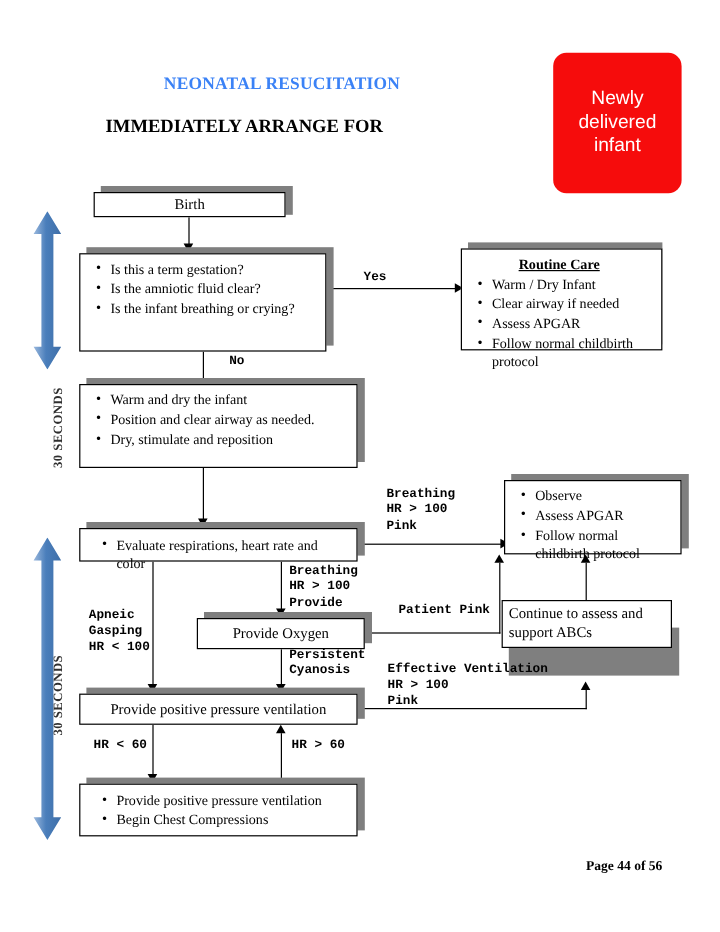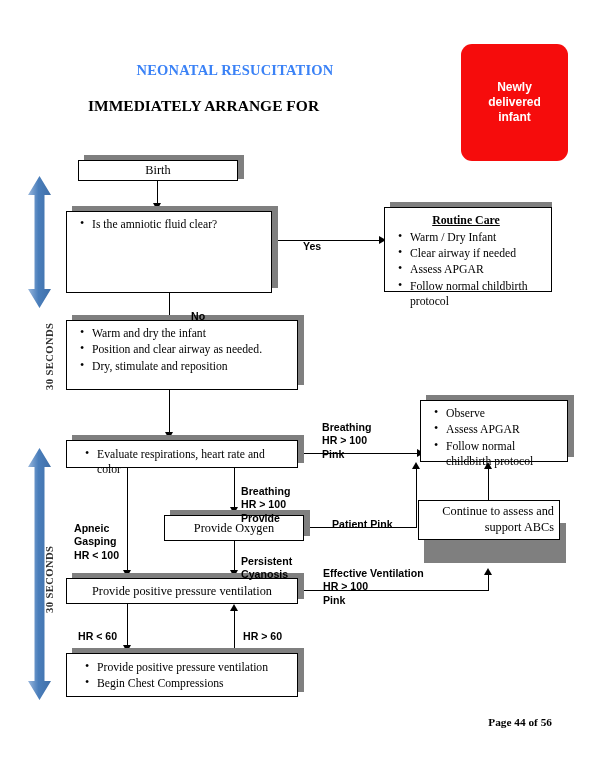--- a/index.html
+++ b/index.html
@@ -10,51 +10,51 @@
   .chart-title{position:absolute;left:0;top:62px;width:470px;text-align:center;
     font-family:"Liberation Serif",serif;font-weight:bold;font-size:14.5px;
     letter-spacing:.2px;color:#3b82f6;}
   .ems-title{position:absolute;left:88px;top:96px;width:330px;
     font-weight:bold;font-size:15.5px;line-height:1.25;color:#000000;}
 
   
   .red-card{position:absolute;left:461px;top:44px;width:107px;height:117px;
     background:#f60c0c;border-radius:11px;display:flex;align-items:center;
     justify-content:center;text-align:center;}
-  .red-card span{font-family:"Liberation Sans",sans-serif;font-weight:bold;
-    font-size:12px;line-height:1.24;color:#fff;}
+  .red-card span{font-family:"Liberation Sans",sans-serif;font-weight:normal;
+    font-size:16px;line-height:1.24;color:#fff;}
 
   
   .box{position:absolute;background:#fff;border:1.2px solid #000;
     box-sizing:border-box;z-index:3;}
   .shadowbox{position:absolute;background:#7f7f7f;z-index:2;}
 
   .box-inner{font-size:11.7px;line-height:1.32;padding:5px 6px 5px 8px;}
   .box-center{display:flex;align-items:center;justify-content:center;
-    height:100%;font-size:12.3px;text-align:right;}
+    height:100%;font-size:12.3px;text-align:left;}
   ul.bl{margin:0;padding:0 0 0 17px;list-style:none;}
   ul.bl li{position:relative;margin:0 0 1px 0;}
   ul.bl li:before{content:"\2022";position:absolute;left:-12px;top:-1px;font-size:12px;}
   .hdr{display:block;text-align:center;font-weight:bold;text-decoration:underline;
     margin:0 0 1px -6px;font-size:11.8px;}
 
   
   .ln{position:absolute;background:#000;z-index:1;}
   .vl{width:1.4px;}
   .hl{height:1.4px;}
   .arw{position:absolute;width:0;height:0;z-index:1;}
   .arw-d{border-left:4.5px solid transparent;border-right:4.5px solid transparent;
     border-top:7px solid #000;}
   .arw-u{border-left:4.5px solid transparent;border-right:4.5px solid transparent;
     border-bottom:7px solid #000;}
   .arw-r{border-top:4.5px solid transparent;border-bottom:4.5px solid transparent;
     border-left:7px solid #000;}
 
   .lbl{position:absolute;font-weight:bold;font-size:10.6px;line-height:1.26;z-index:4;
-    font-family:Liberation Sans, sans-serif;margin-top:15px;}
+    font-family:Liberation Mono, monospace;}
 
   
   .tarrow{position:absolute;width:25px;z-index:1;}
   .tarrow svg{display:block;}
   .tlabel{position:absolute;font-family:"Liberation Serif",serif;font-weight:bold;
     font-size:10.6px;letter-spacing:.4px;white-space:nowrap;
     transform-origin:0 0;transform:rotate(-90deg);z-index:4;}
 
   .footer{position:absolute;left:0;top:716px;width:552px;text-align:right;
     font-size:11.3px;font-weight:bold;}
@@ -107,21 +107,23 @@
 <div class="box" style="left:78px;top:160px;width:160px;height:21px;">
   <div class="box-center">Birth</div>
 </div>
 <div class="ln vl" style="left:157px;top:181px;height:25px;"></div>
 <div class="arw arw-d" style="left:153px;top:203px;"></div>
 
 <div class="shadowbox" style="left:72px;top:206px;width:206px;height:82px;"></div>
 <div class="box" style="left:66px;top:211px;width:206px;height:82px;">
   <div class="box-inner">
     <ul class="bl">
+      <li>Is this a term gestation?</li>
       <li>Is the amniotic fluid clear?</li>
+      <li>Is the infant breathing or crying?</li>
     </ul>
   </div>
 </div>
 
 <div class="ln hl" style="left:272px;top:240px;width:110px;"></div>
 <div class="arw arw-r" style="left:379px;top:236px;"></div>
 <div class="lbl" style="left:303px;top:225px;">Yes</div>
 
 <div class="ln vl" style="left:169px;top:293px;height:25px;"></div>
 <div class="arw arw-d" style="left:165px;top:315px;"></div>

